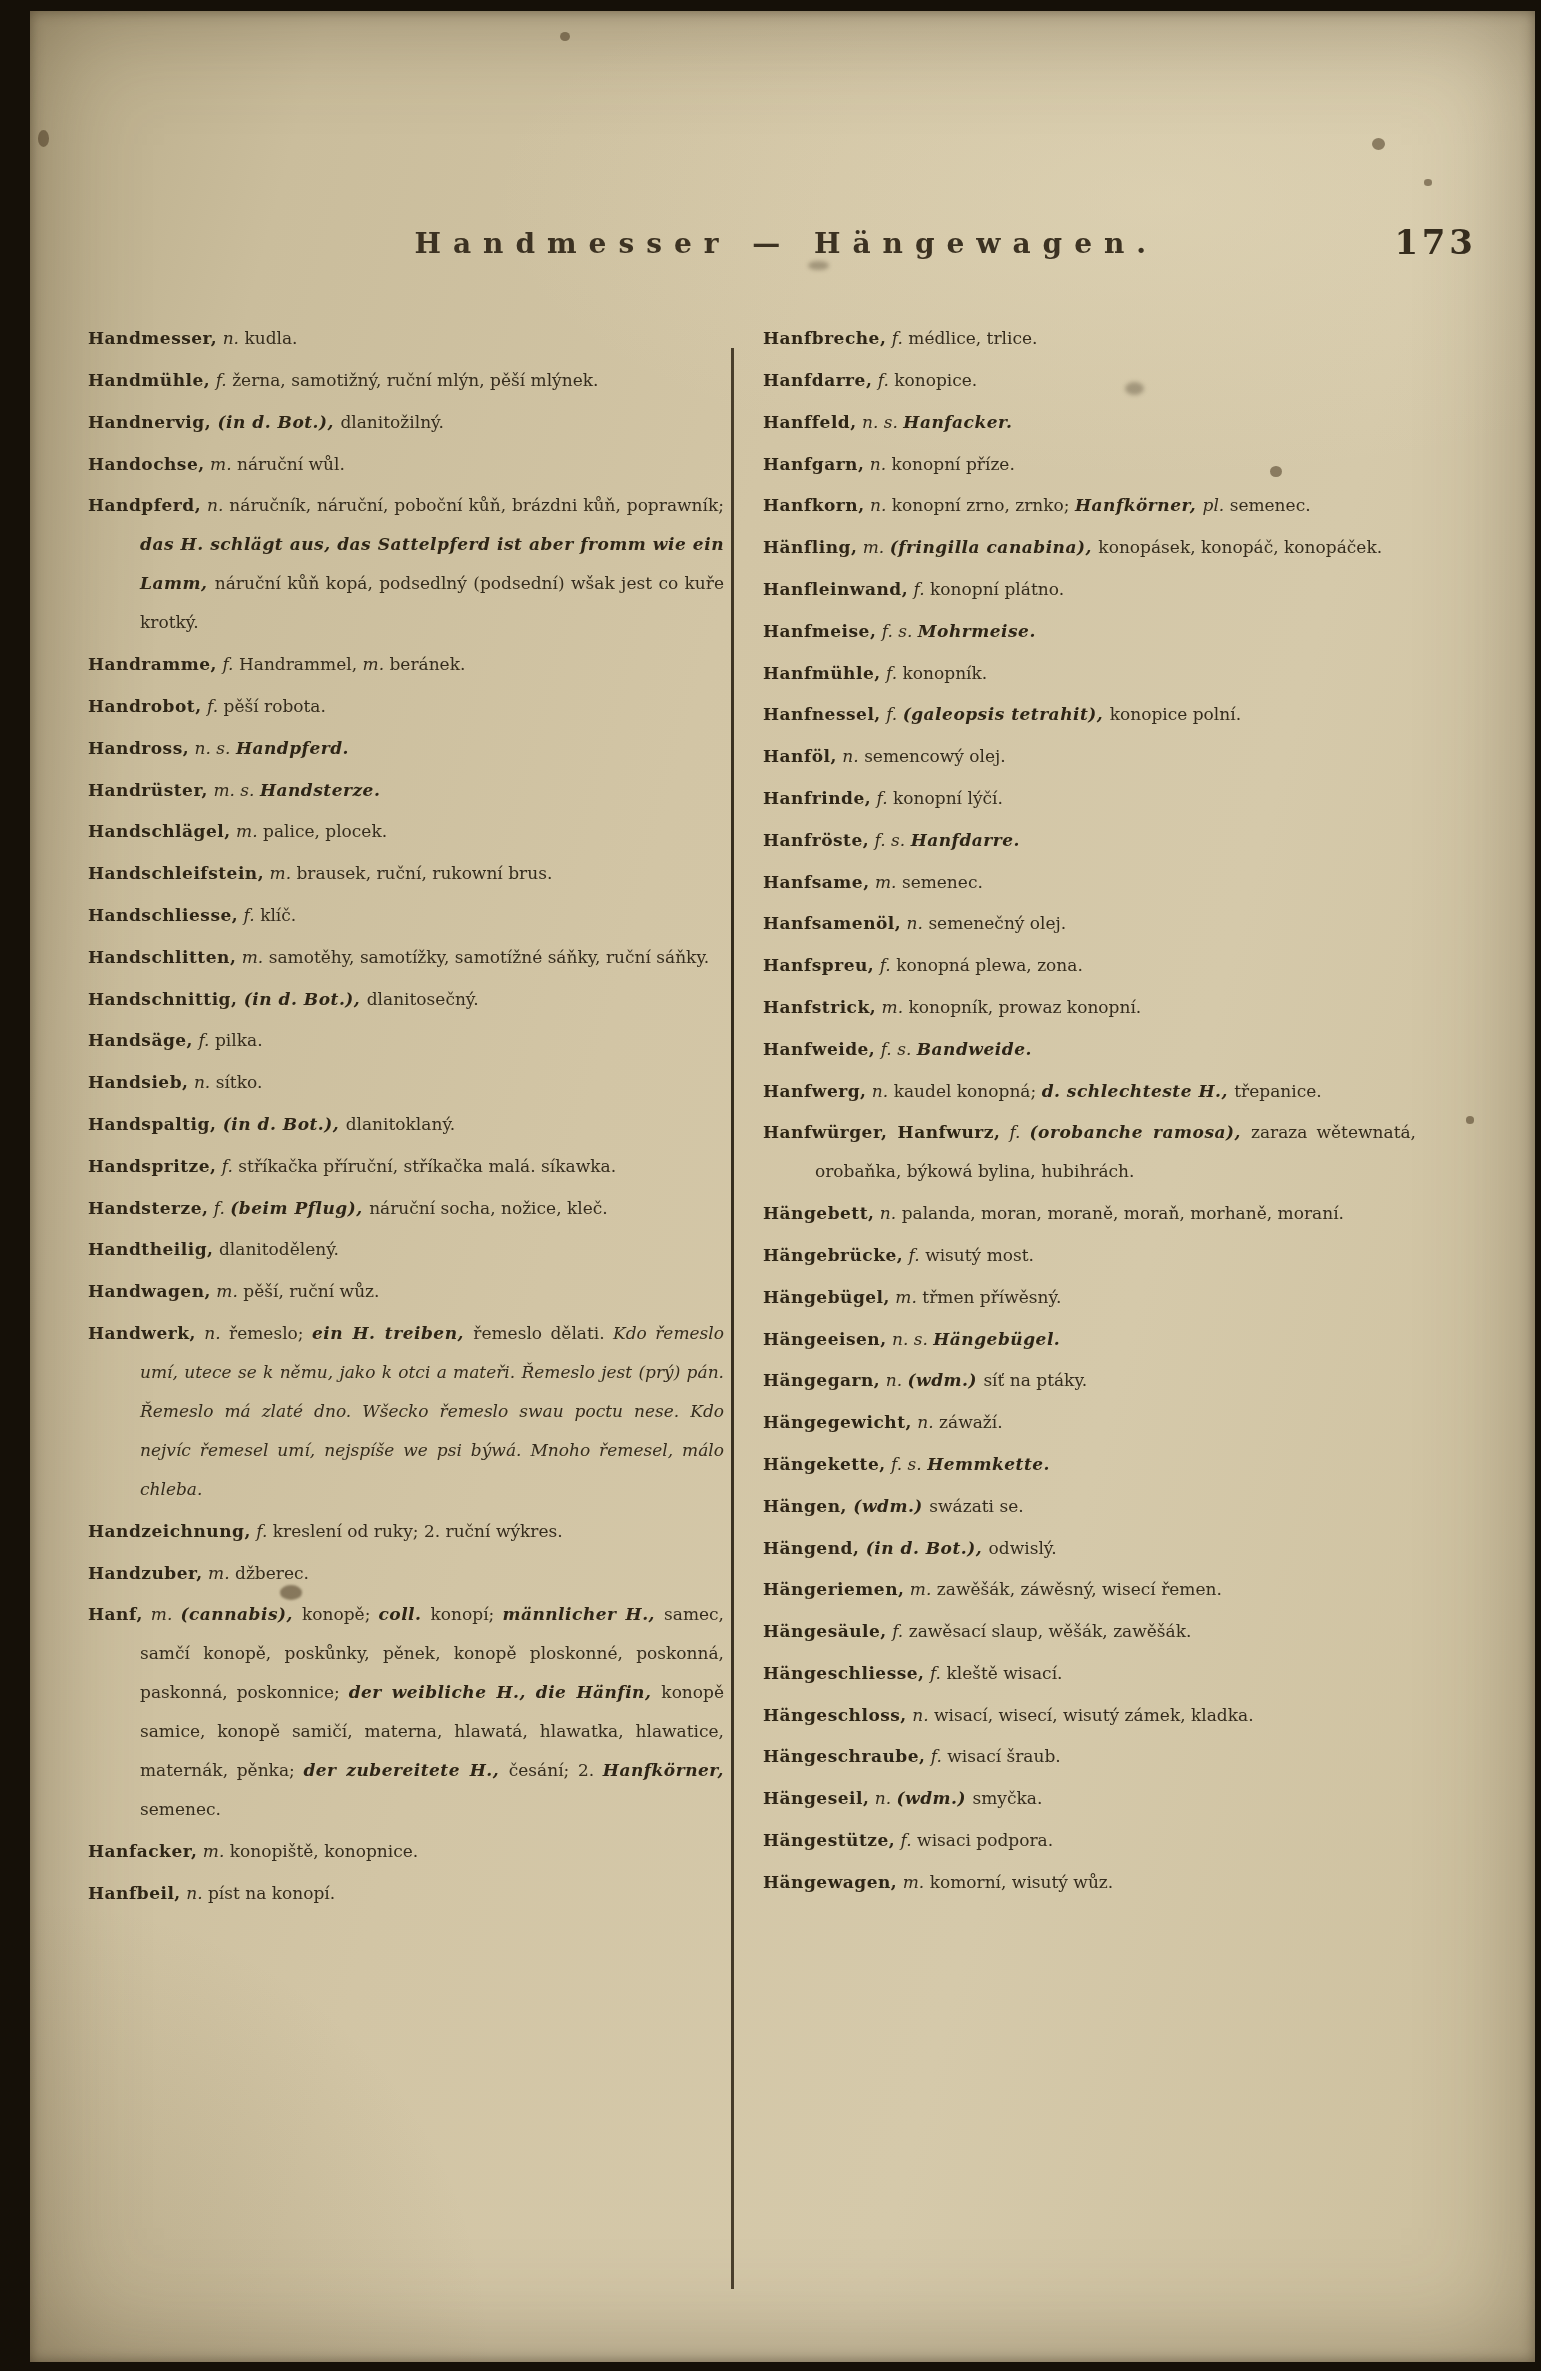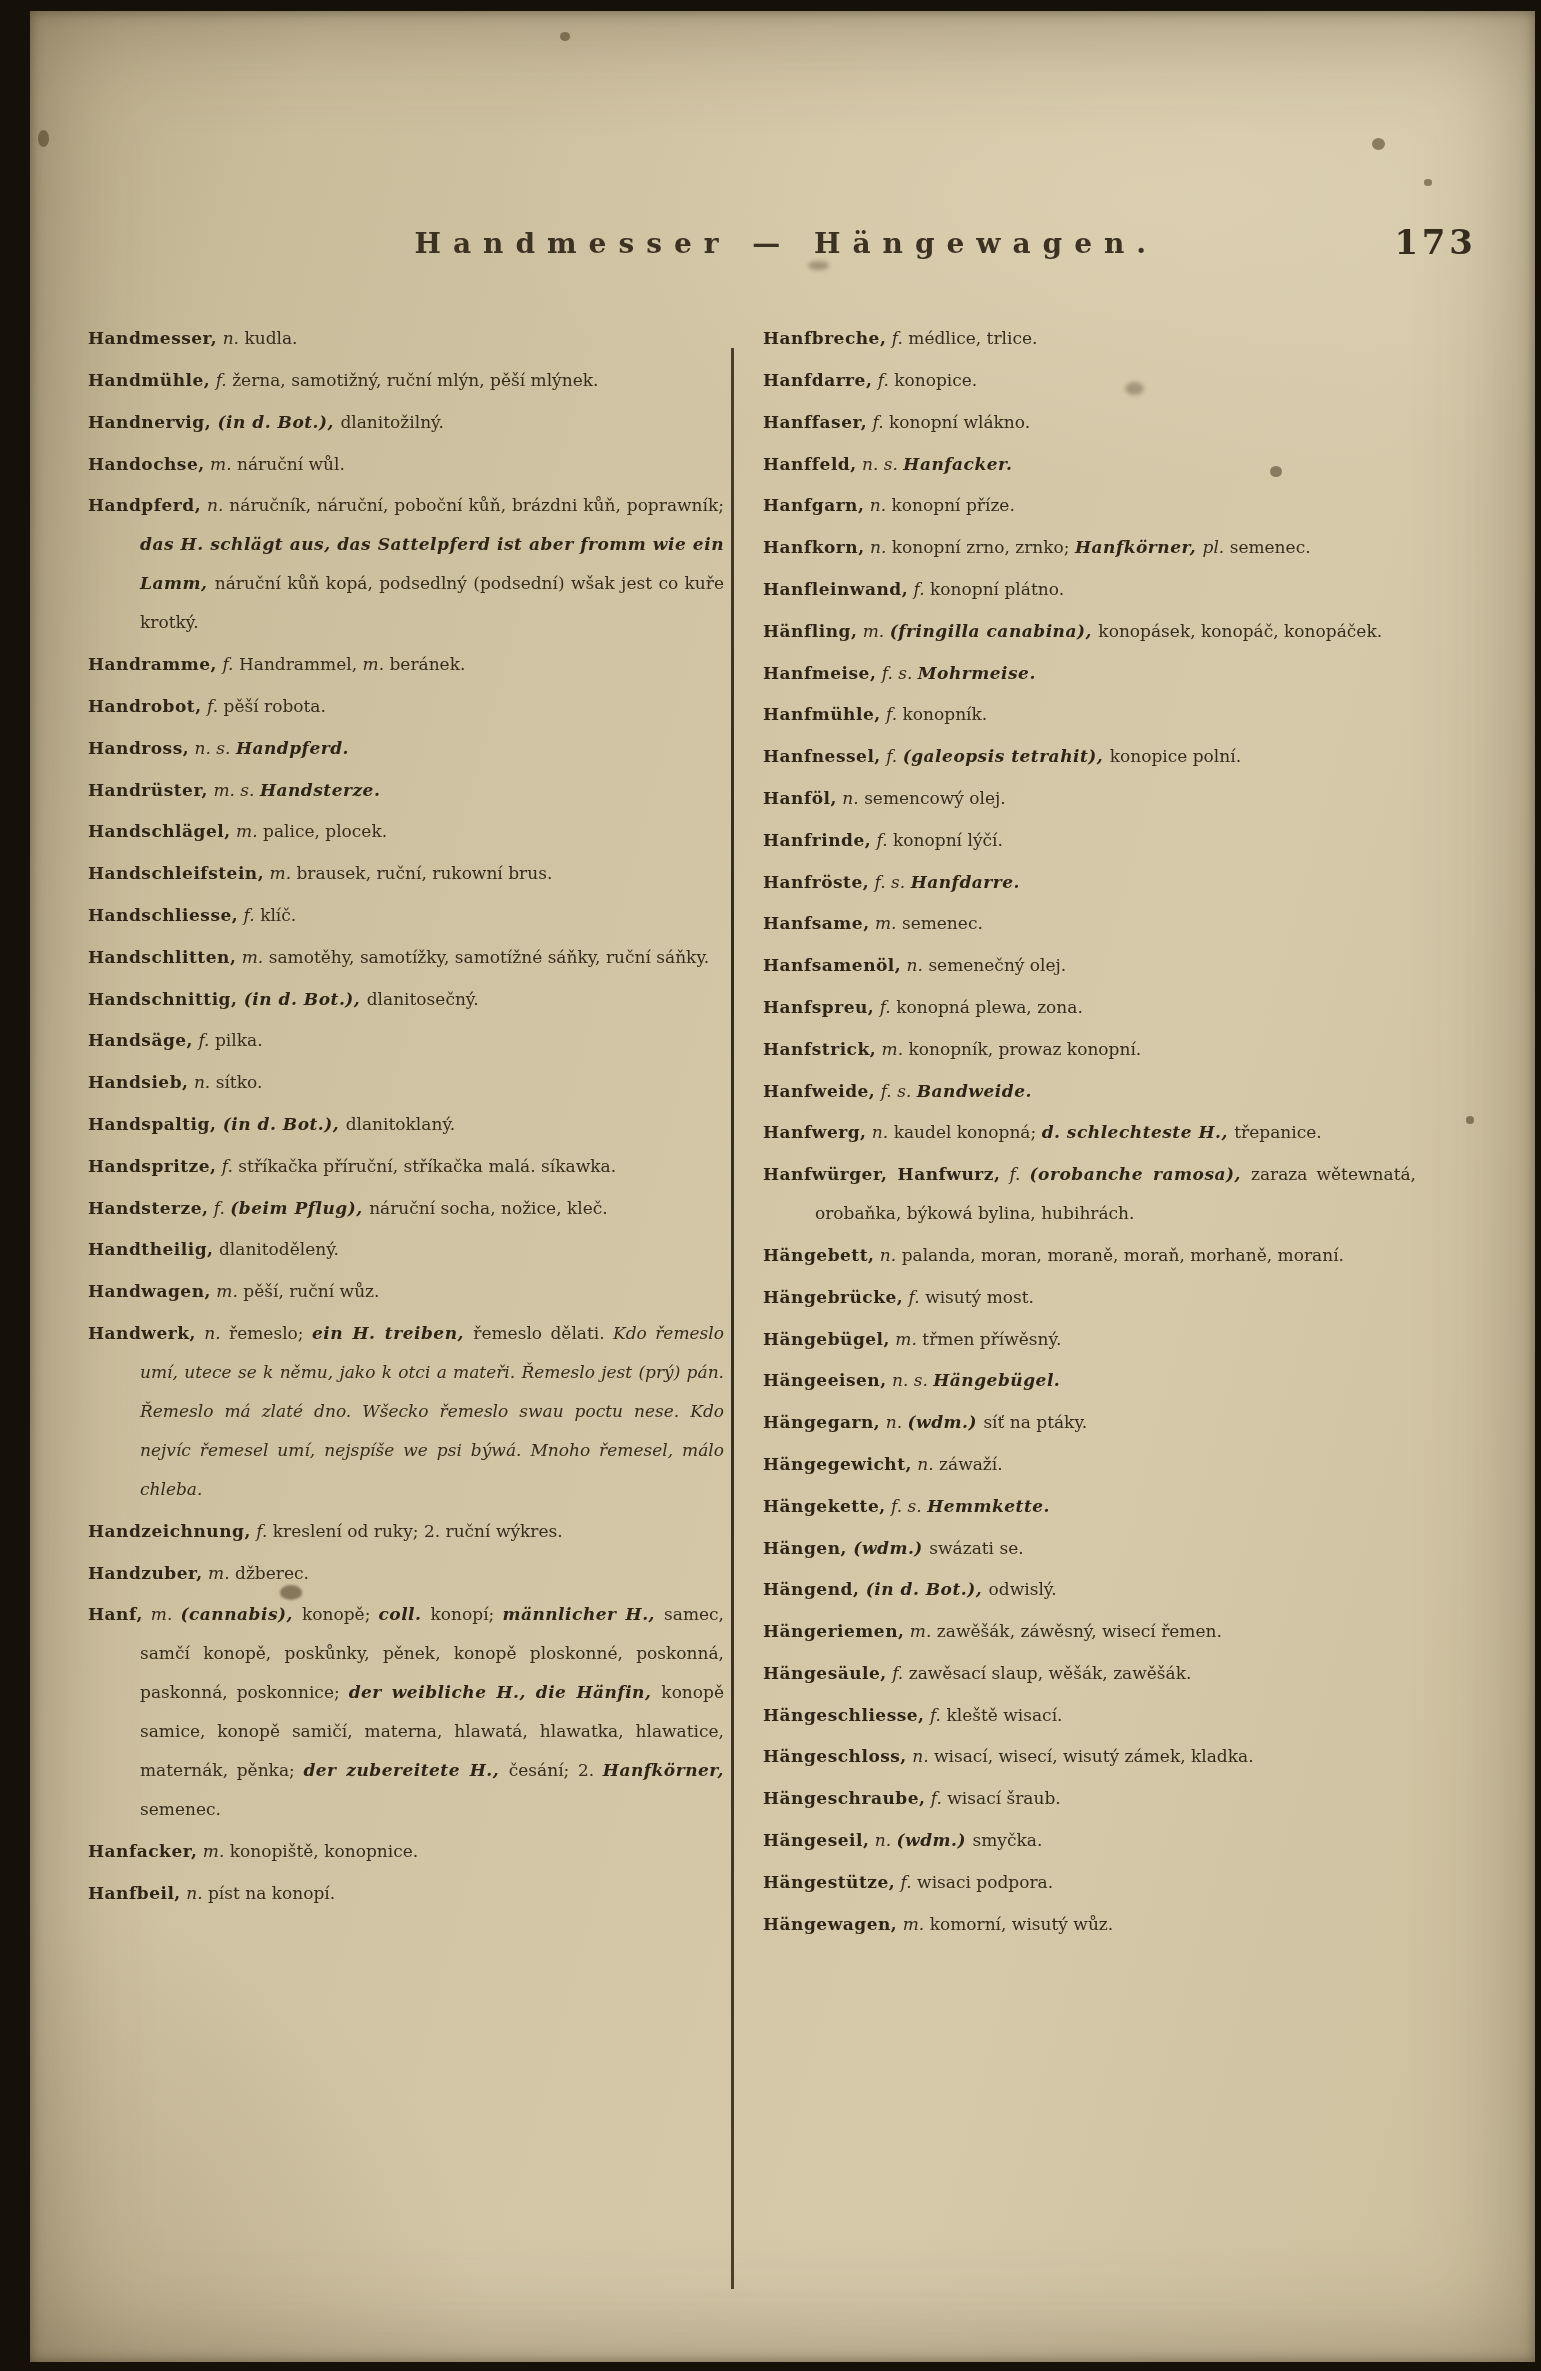--- a/index.html
+++ b/index.html
@@ -115,26 +115,25 @@
       <p class="entry"><span class="hw">Handwerk,</span><span class="it"> n. </span><span>řemeslo; </span><span class="hw it">ein H. treiben, </span><span>řemeslo dělati. </span><span class="it">Kdo řemeslo umí, utece se k němu, jako k otci a mateři. Řemeslo jest (prý) pán. Řemeslo má zlaté dno. Wšecko řemeslo swau poctu nese. Kdo nejvíc řemesel umí, nejspíše we psi býwá. Mnoho řemesel, málo chleba.</span></p>
       <p class="entry"><span class="hw">Handzeichnung,</span><span class="it"> f. </span><span>kreslení od ruky; 2. ruční wýkres.</span></p>
       <p class="entry"><span class="hw">Handzuber,</span><span class="it"> m. </span><span>džberec.</span></p>
       <p class="entry"><span class="hw">Hanf,</span><span class="it"> m. </span><span class="hw it">(cannabis), </span><span>konopě; </span><span class="hw it">coll. </span><span>konopí; </span><span class="hw it">männlicher H., </span><span>samec, samčí konopě, poskůnky, pěnek, konopě ploskonné, poskonná, paskonná, poskonnice; </span><span class="hw it">der weibliche H., die Hänfin, </span><span>konopě samice, konopě samičí, materna, hlawatá, hlawatka, hlawatice, maternák, pěnka; </span><span class="hw it">der zubereitete H., </span><span>česání; 2. </span><span class="hw it">Hanfkörner, </span><span>semenec.</span></p>
       <p class="entry"><span class="hw">Hanfacker,</span><span class="it"> m. </span><span>konopiště, konopnice.</span></p>
       <p class="entry"><span class="hw">Hanfbeil,</span><span class="it"> n. </span><span>píst na konopí.</span></p>
     </div>
   <div class="column col-right" id="col-right">
       <p class="entry"><span class="hw">Hanfbreche,</span><span class="it"> f. </span><span>médlice, trlice.</span></p>
       <p class="entry"><span class="hw">Hanfdarre,</span><span class="it"> f. </span><span>konopice.</span></p>
-      <p class="entry"><span class="hw">Hanffaser,</span><span class="it"> f. </span><span>konopní wlákno.</span></p>
       <p class="entry"><span class="hw">Hanffeld,</span><span class="it"> n. s. </span><span class="hw it">Hanfacker.</span></p>
       <p class="entry"><span class="hw">Hanfgarn,</span><span class="it"> n. </span><span>konopní příze.</span></p>
       <p class="entry"><span class="hw">Hanfkorn,</span><span class="it"> n. </span><span>konopní zrno, zrnko; </span><span class="hw it">Hanfkörner, </span><span class="it">pl. </span><span>semenec.</span></p>
+      <p class="entry"><span class="hw">Hänfling,</span><span class="it"> m. </span><span class="hw it">(fringilla canabina), </span><span>konopásek, konopáč, konopáček.</span></p>
       <p class="entry"><span class="hw">Hanfleinwand,</span><span class="it"> f. </span><span>konopní plátno.</span></p>
-      <p class="entry"><span class="hw">Hänfling,</span><span class="it"> m. </span><span class="hw it">(fringilla canabina), </span><span>konopásek, konopáč, konopáček.</span></p>
       <p class="entry"><span class="hw">Hanfmeise,</span><span class="it"> f. s. </span><span class="hw it">Mohrmeise.</span></p>
       <p class="entry"><span class="hw">Hanfmühle,</span><span class="it"> f. </span><span>konopník.</span></p>
       <p class="entry"><span class="hw">Hanfnessel,</span><span class="it"> f. </span><span class="hw it">(galeopsis tetrahit), </span><span>konopice polní.</span></p>
       <p class="entry"><span class="hw">Hanföl,</span><span class="it"> n. </span><span>semencowý olej.</span></p>
       <p class="entry"><span class="hw">Hanfrinde,</span><span class="it"> f. </span><span>konopní lýčí.</span></p>
       <p class="entry"><span class="hw">Hanfröste,</span><span class="it"> f. s. </span><span class="hw it">Hanfdarre.</span></p>
       <p class="entry"><span class="hw">Hanfsame,</span><span class="it"> m. </span><span>semenec.</span></p>
       <p class="entry"><span class="hw">Hanfsamenöl,</span><span class="it"> n. </span><span>semenečný olej.</span></p>
       <p class="entry"><span class="hw">Hanfspreu,</span><span class="it"> f. </span><span>konopná plewa, zona.</span></p>
       <p class="entry"><span class="hw">Hanfstrick,</span><span class="it"> m. </span><span>konopník, prowaz konopní.</span></p>

